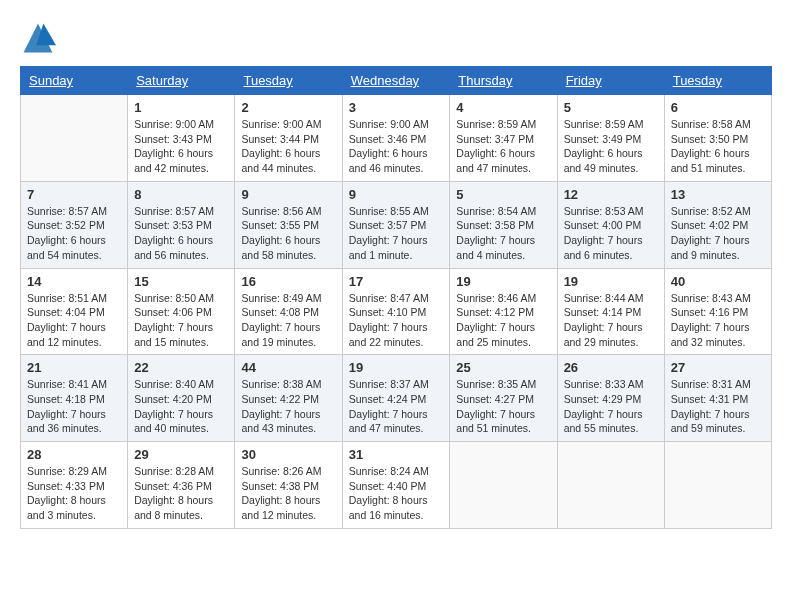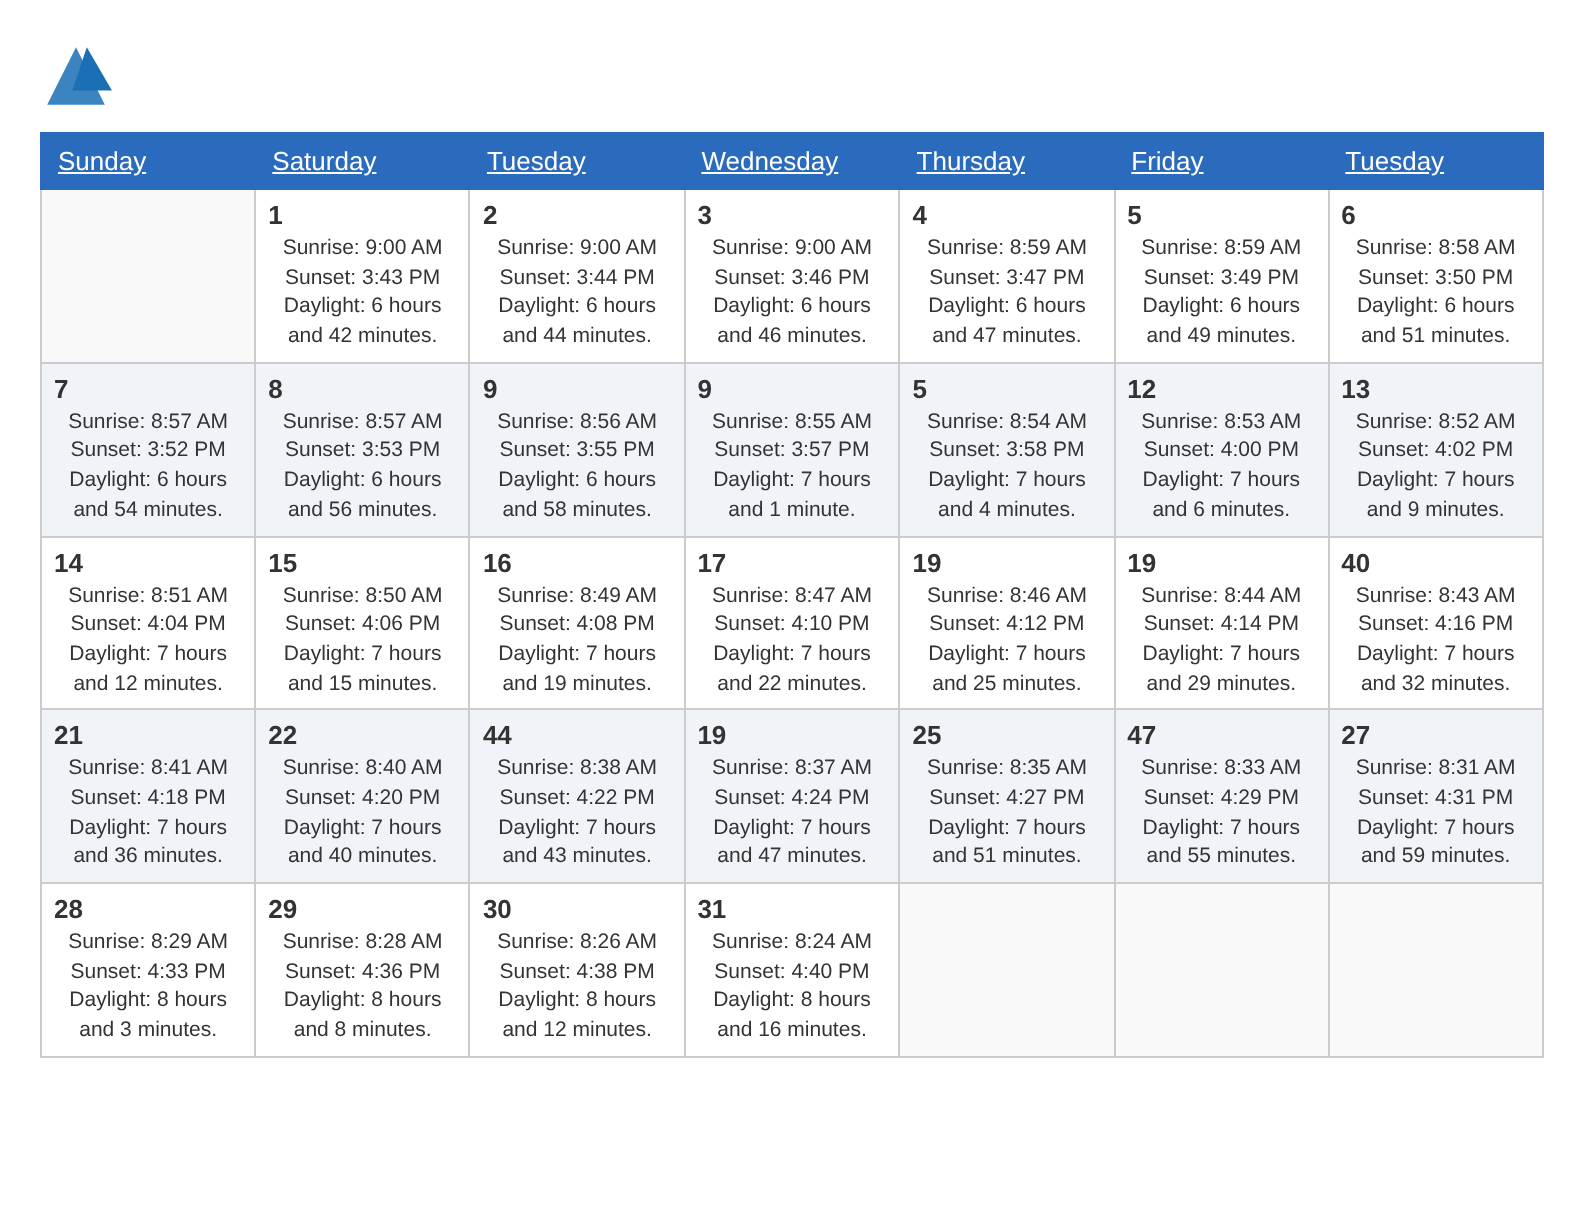--- a/index.html
+++ b/index.html
@@ -81,21 +81,20 @@
       font-size: 13px;
       font-weight: bold;
       color: #333;
       display: block;
       margin-bottom: 2px;
     }
     .day-info {
       font-size: 10.5px;
       color: #333;
       line-height: 1.4;
-      text-align: center;
     }
     .alt-row td {
       background-color: #f0f4f8;
     }
   </style>
 </head>
 <body>
 
 <div class="header">
   <div class="logo">
@@ -229,21 +228,21 @@
         </td>
         <td>
           <span class="day-number">19</span>
           <div class="day-info">Sunrise: 8:37 AM<br>Sunset: 4:24 PM<br>Daylight: 7 hours<br>and 47 minutes.</div>
         </td>
         <td>
           <span class="day-number">25</span>
           <div class="day-info">Sunrise: 8:35 AM<br>Sunset: 4:27 PM<br>Daylight: 7 hours<br>and 51 minutes.</div>
         </td>
         <td>
-          <span class="day-number">47</span>
+          <span class="day-number">26</span>
           <div class="day-info">Sunrise: 8:33 AM<br>Sunset: 4:29 PM<br>Daylight: 7 hours<br>and 55 minutes.</div>
         </td>
         <td>
           <span class="day-number">27</span>
           <div class="day-info">Sunrise: 8:31 AM<br>Sunset: 4:31 PM<br>Daylight: 7 hours<br>and 59 minutes.</div>
         </td>
       </tr>
       <tr>
         <td>
           <span class="day-number">28</span>

